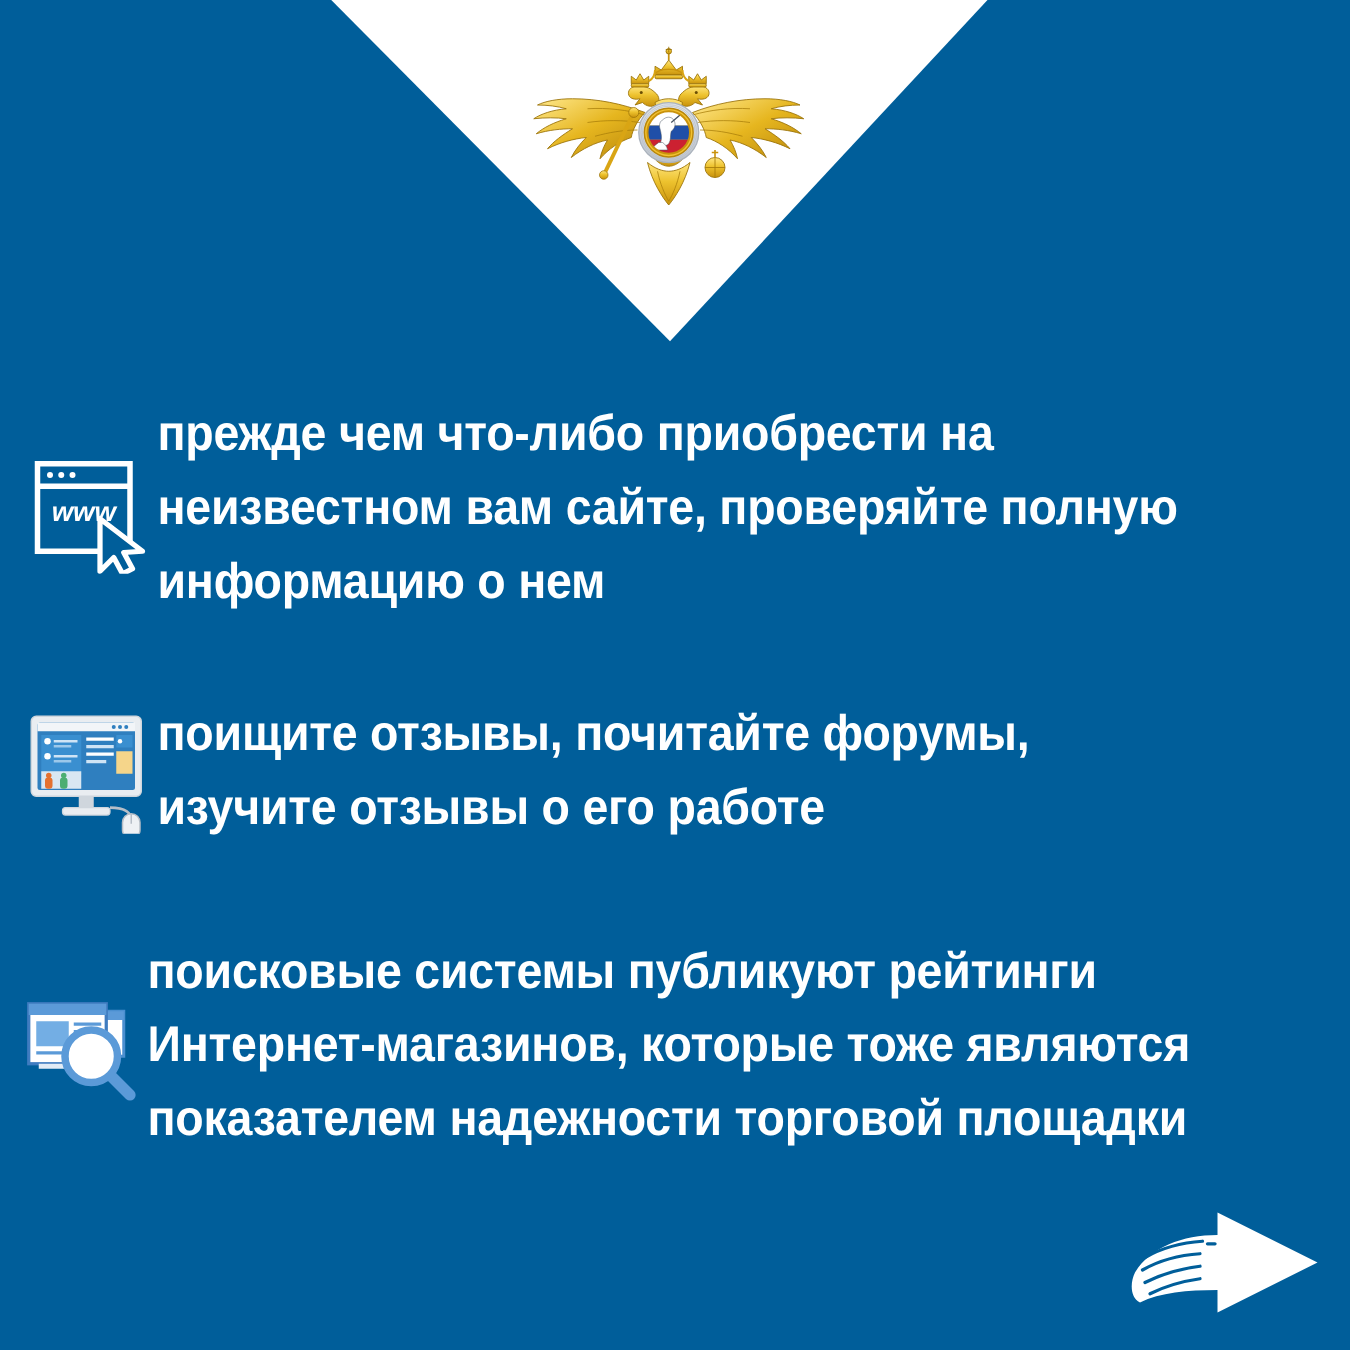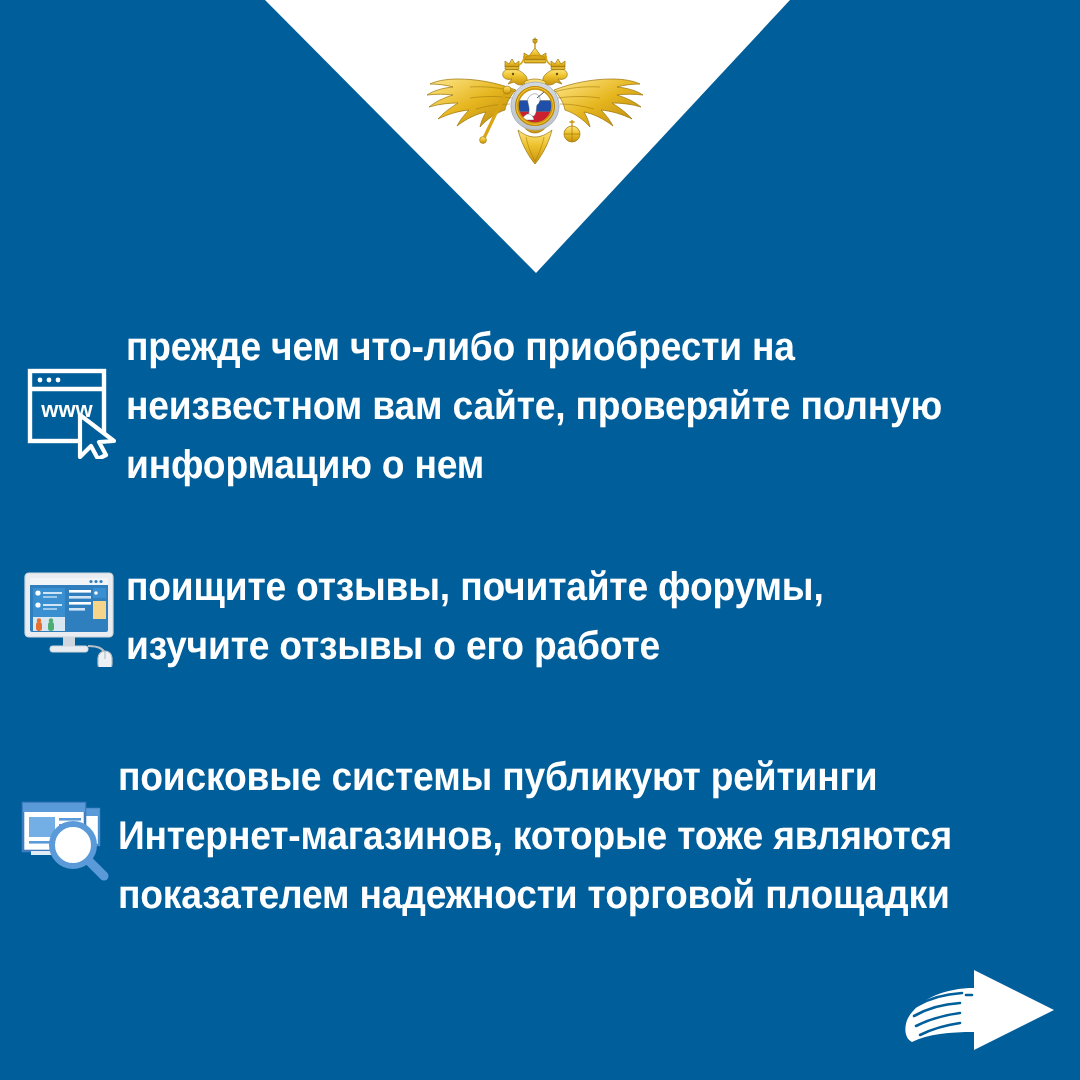--- a/index.html
+++ b/index.html
@@ -41,20 +41,21 @@
     position: absolute;
     display: flex;
     align-items: center;
   }
   .row-icon {
     width: 112px;
     flex: 0 0 112px;
     display: flex;
     align-items: center;
     justify-content: center;
+    font-style: italic;
   }
   .row-text {
     color: #ffffff;
     font-family: "Liberation Sans Narrow", "Liberation Sans", sans-serif;
     font-weight: bold;
     font-size: 40px;
     line-height: 59px;
     letter-spacing: -0.2px;
     transform: scaleX(0.93);
     transform-origin: left center;

